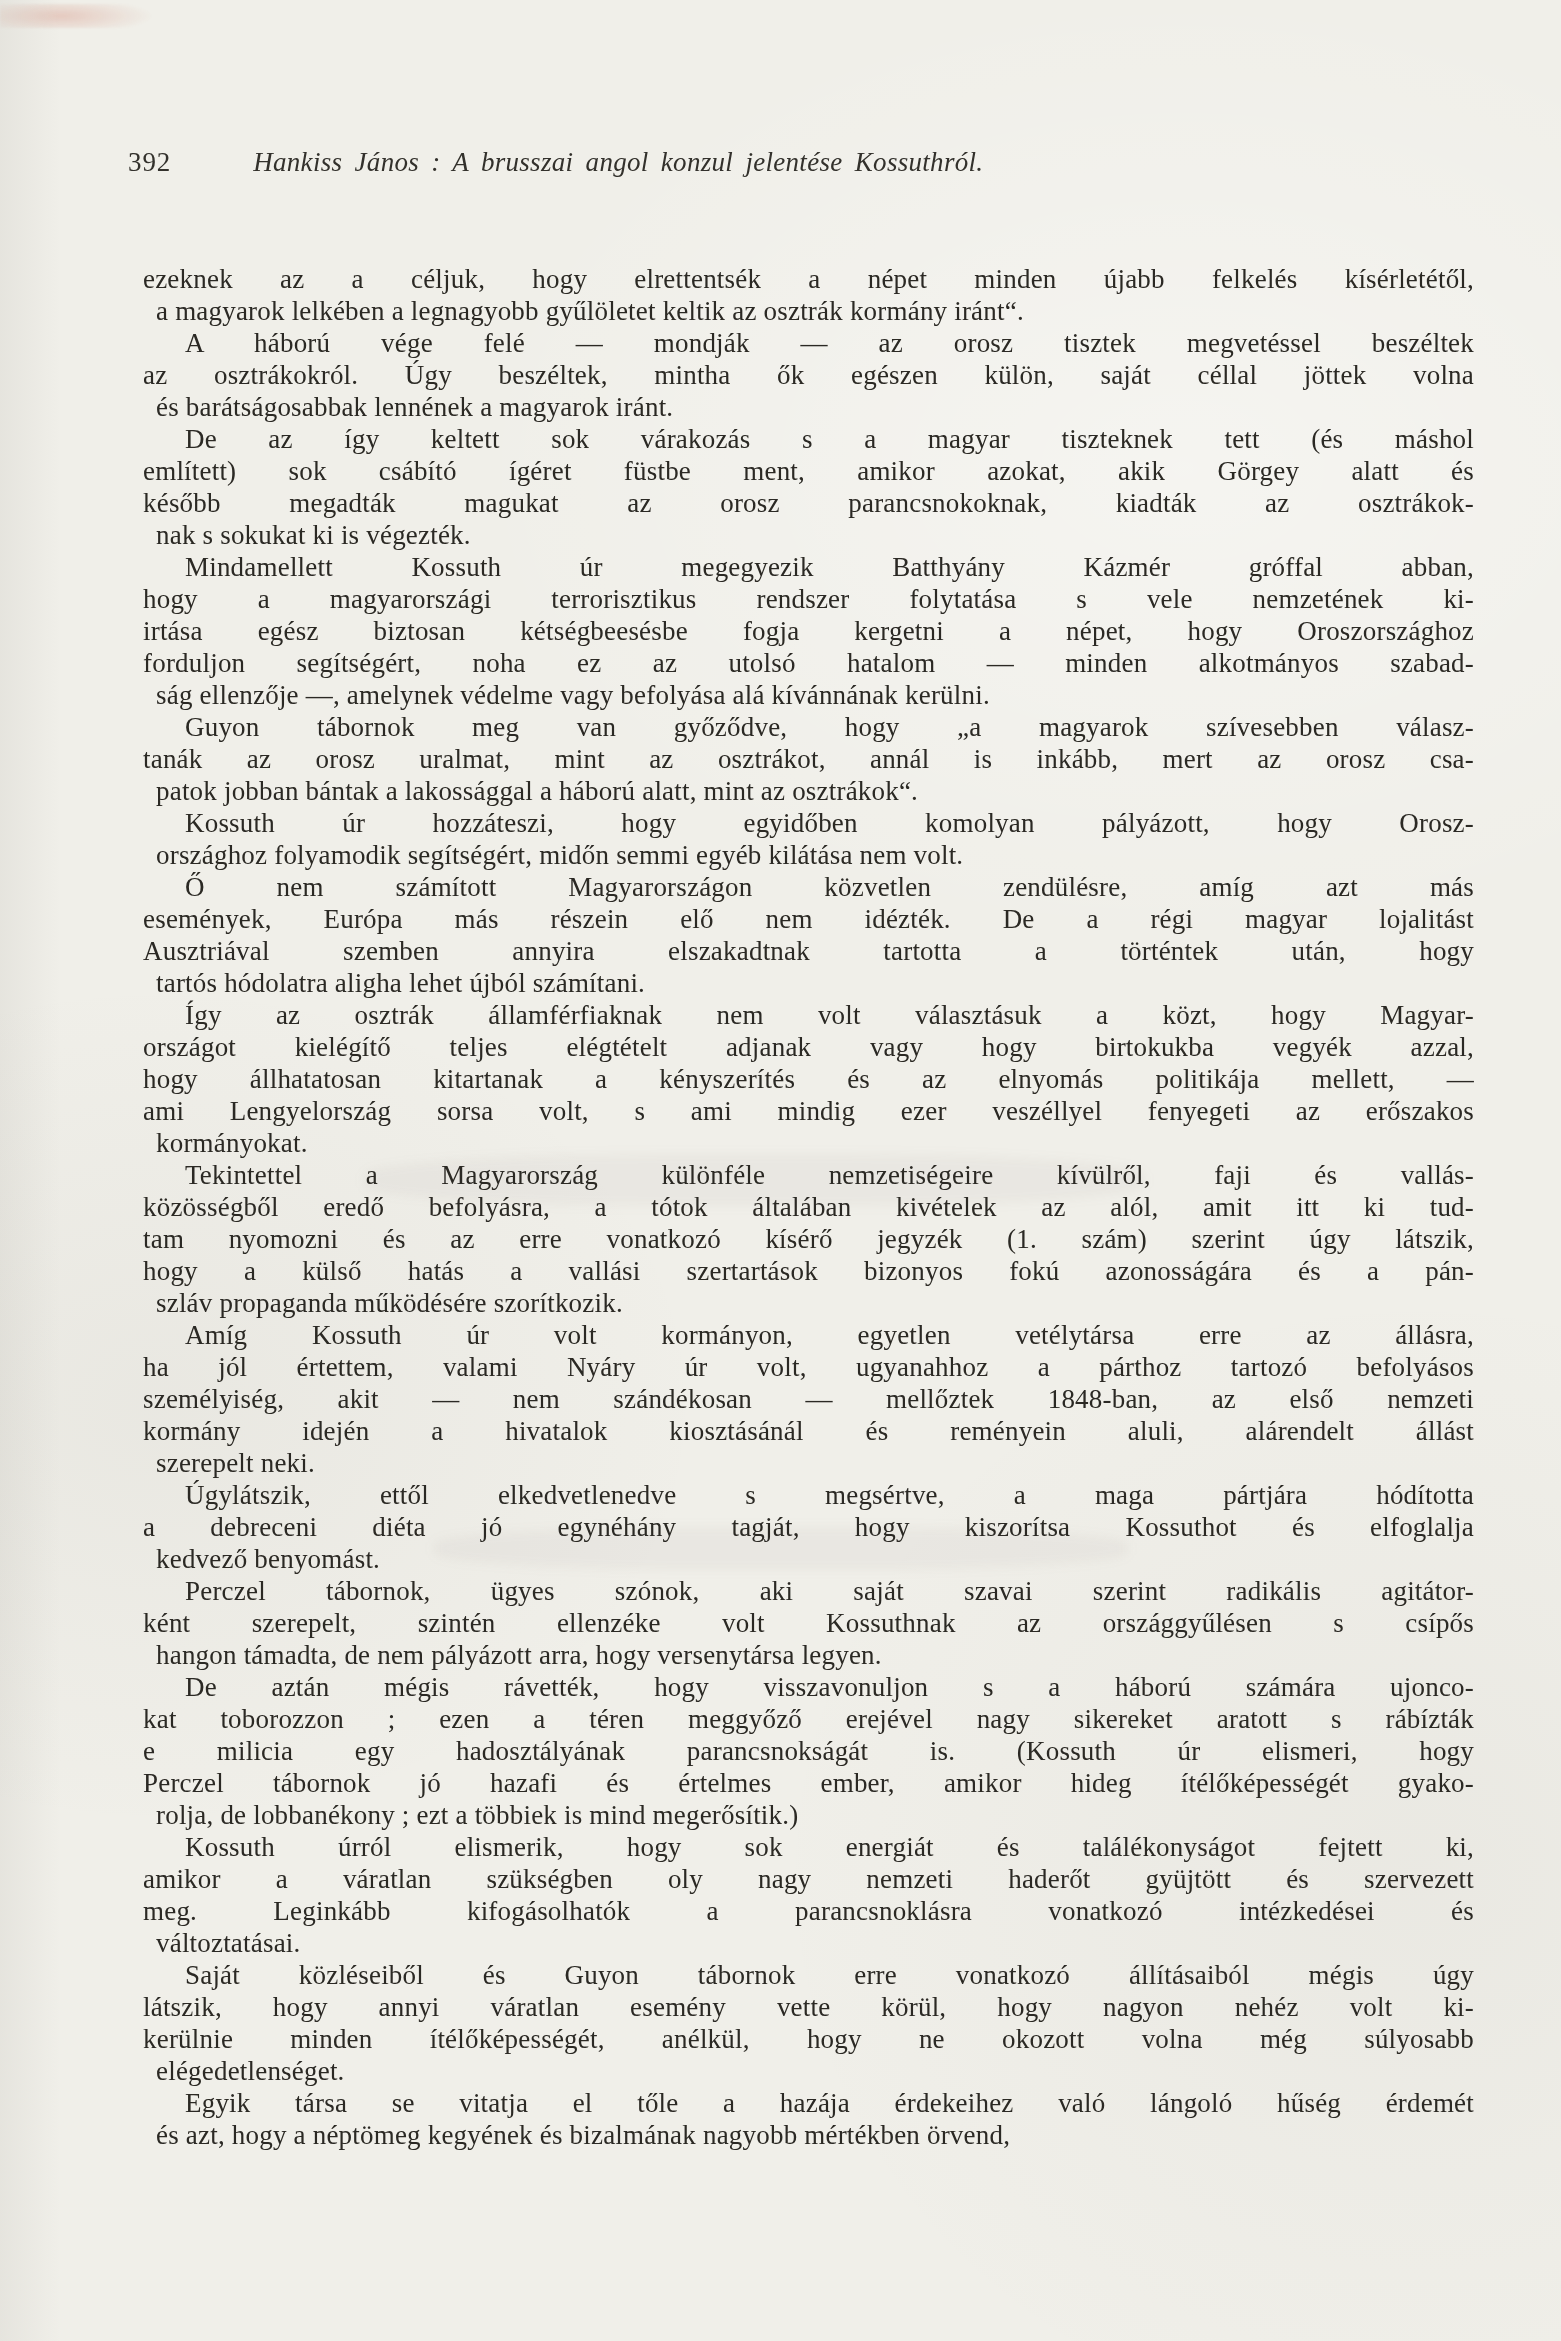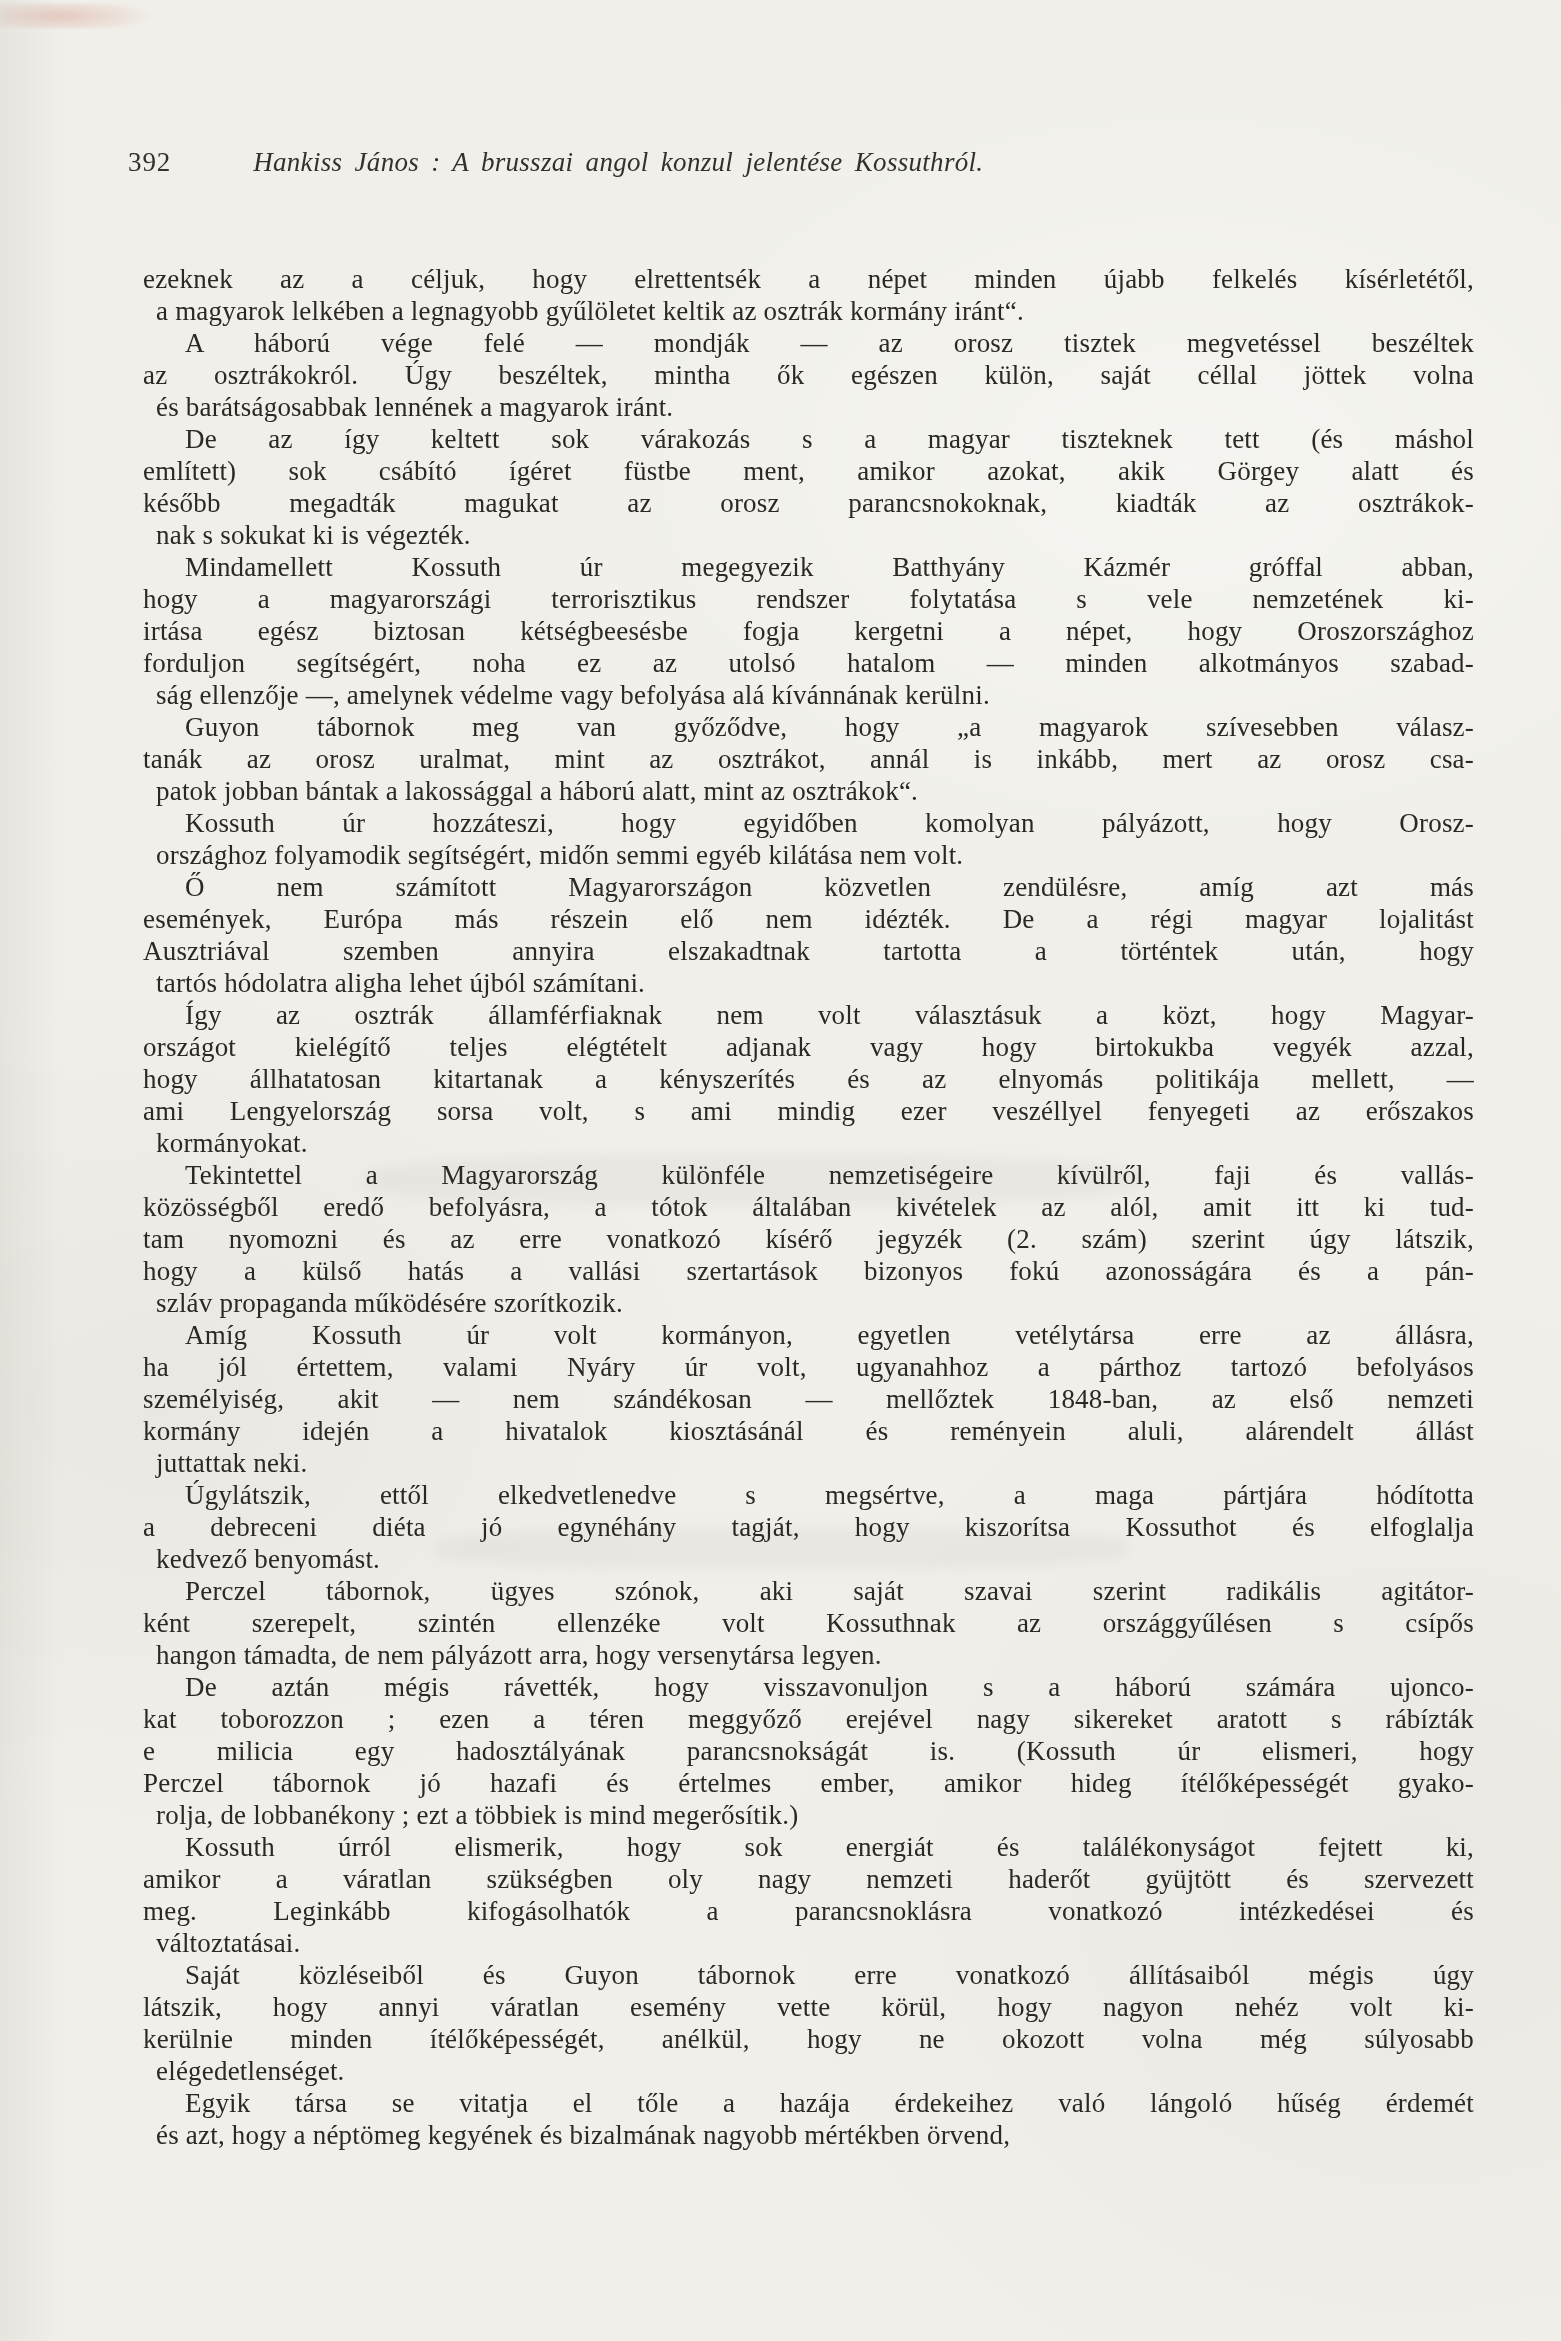--- a/index.html
+++ b/index.html
@@ -96,28 +96,28 @@
       <div class="line">események, Európa más részein elő nem idézték. De a régi magyar lojalitást</div>
       <div class="line">Ausztriával szemben annyira elszakadtnak tartotta a történtek után, hogy</div>
       <div class="line para-last">tartós hódolatra aligha lehet újból számítani.</div>
       <div class="line indent">Így az osztrák államférfiaknak nem volt választásuk a közt, hogy Magyar-</div>
       <div class="line">országot kielégítő teljes elégtételt adjanak vagy hogy birtokukba vegyék azzal,</div>
       <div class="line">hogy állhatatosan kitartanak a kényszerítés és az elnyomás politikája mellett, —</div>
       <div class="line">ami Lengyelország sorsa volt, s ami mindig ezer veszéllyel fenyegeti az erőszakos</div>
       <div class="line para-last">kormányokat.</div>
       <div class="line indent">Tekintettel a Magyarország különféle nemzetiségeire kívülről, faji és vallás-</div>
       <div class="line">közösségből eredő befolyásra, a tótok általában kivételek az alól, amit itt ki tud-</div>
-      <div class="line">tam nyomozni és az erre vonatkozó kísérő jegyzék (2. szám) szerint úgy látszik,</div>
+      <div class="line">tam nyomozni és az erre vonatkozó kísérő jegyzék (1. szám) szerint úgy látszik,</div>
       <div class="line">hogy a külső hatás a vallási szertartások bizonyos fokú azonosságára és a pán-</div>
       <div class="line para-last">szláv propaganda működésére szorítkozik.</div>
       <div class="line indent">Amíg Kossuth úr volt kormányon, egyetlen vetélytársa erre az állásra,</div>
       <div class="line">ha jól értettem, valami Nyáry úr volt, ugyanahhoz a párthoz tartozó befolyásos</div>
       <div class="line">személyiség, akit — nem szándékosan — mellőztek 1848-ban, az első nemzeti</div>
       <div class="line">kormány idején a hivatalok kiosztásánál és reményein aluli, alárendelt állást</div>
-      <div class="line para-last">juttattak neki.</div>
+      <div class="line para-last">szerepelt neki.</div>
       <div class="line indent">Úgylátszik, ettől elkedvetlenedve s megsértve, a maga pártjára hódította</div>
       <div class="line">a debreceni diéta jó egynéhány tagját, hogy kiszorítsa Kossuthot és elfoglalja</div>
       <div class="line para-last">kedvező benyomást.</div>
       <div class="line indent">Perczel tábornok, ügyes szónok, aki saját szavai szerint radikális agitátor-</div>
       <div class="line">ként szerepelt, szintén ellenzéke volt Kossuthnak az országgyűlésen s csípős</div>
       <div class="line para-last">hangon támadta, de nem pályázott arra, hogy versenytársa legyen.</div>
       <div class="line indent">De aztán mégis rávették, hogy visszavonuljon s a háború számára ujonco-</div>
       <div class="line">kat toborozzon ; ezen a téren meggyőző erejével nagy sikereket aratott s rábízták</div>
       <div class="line">e milicia egy hadosztályának parancsnokságát is. (Kossuth úr elismeri, hogy</div>
       <div class="line">Perczel tábornok jó hazafi és értelmes ember, amikor hideg ítélőképességét gyako-</div>

